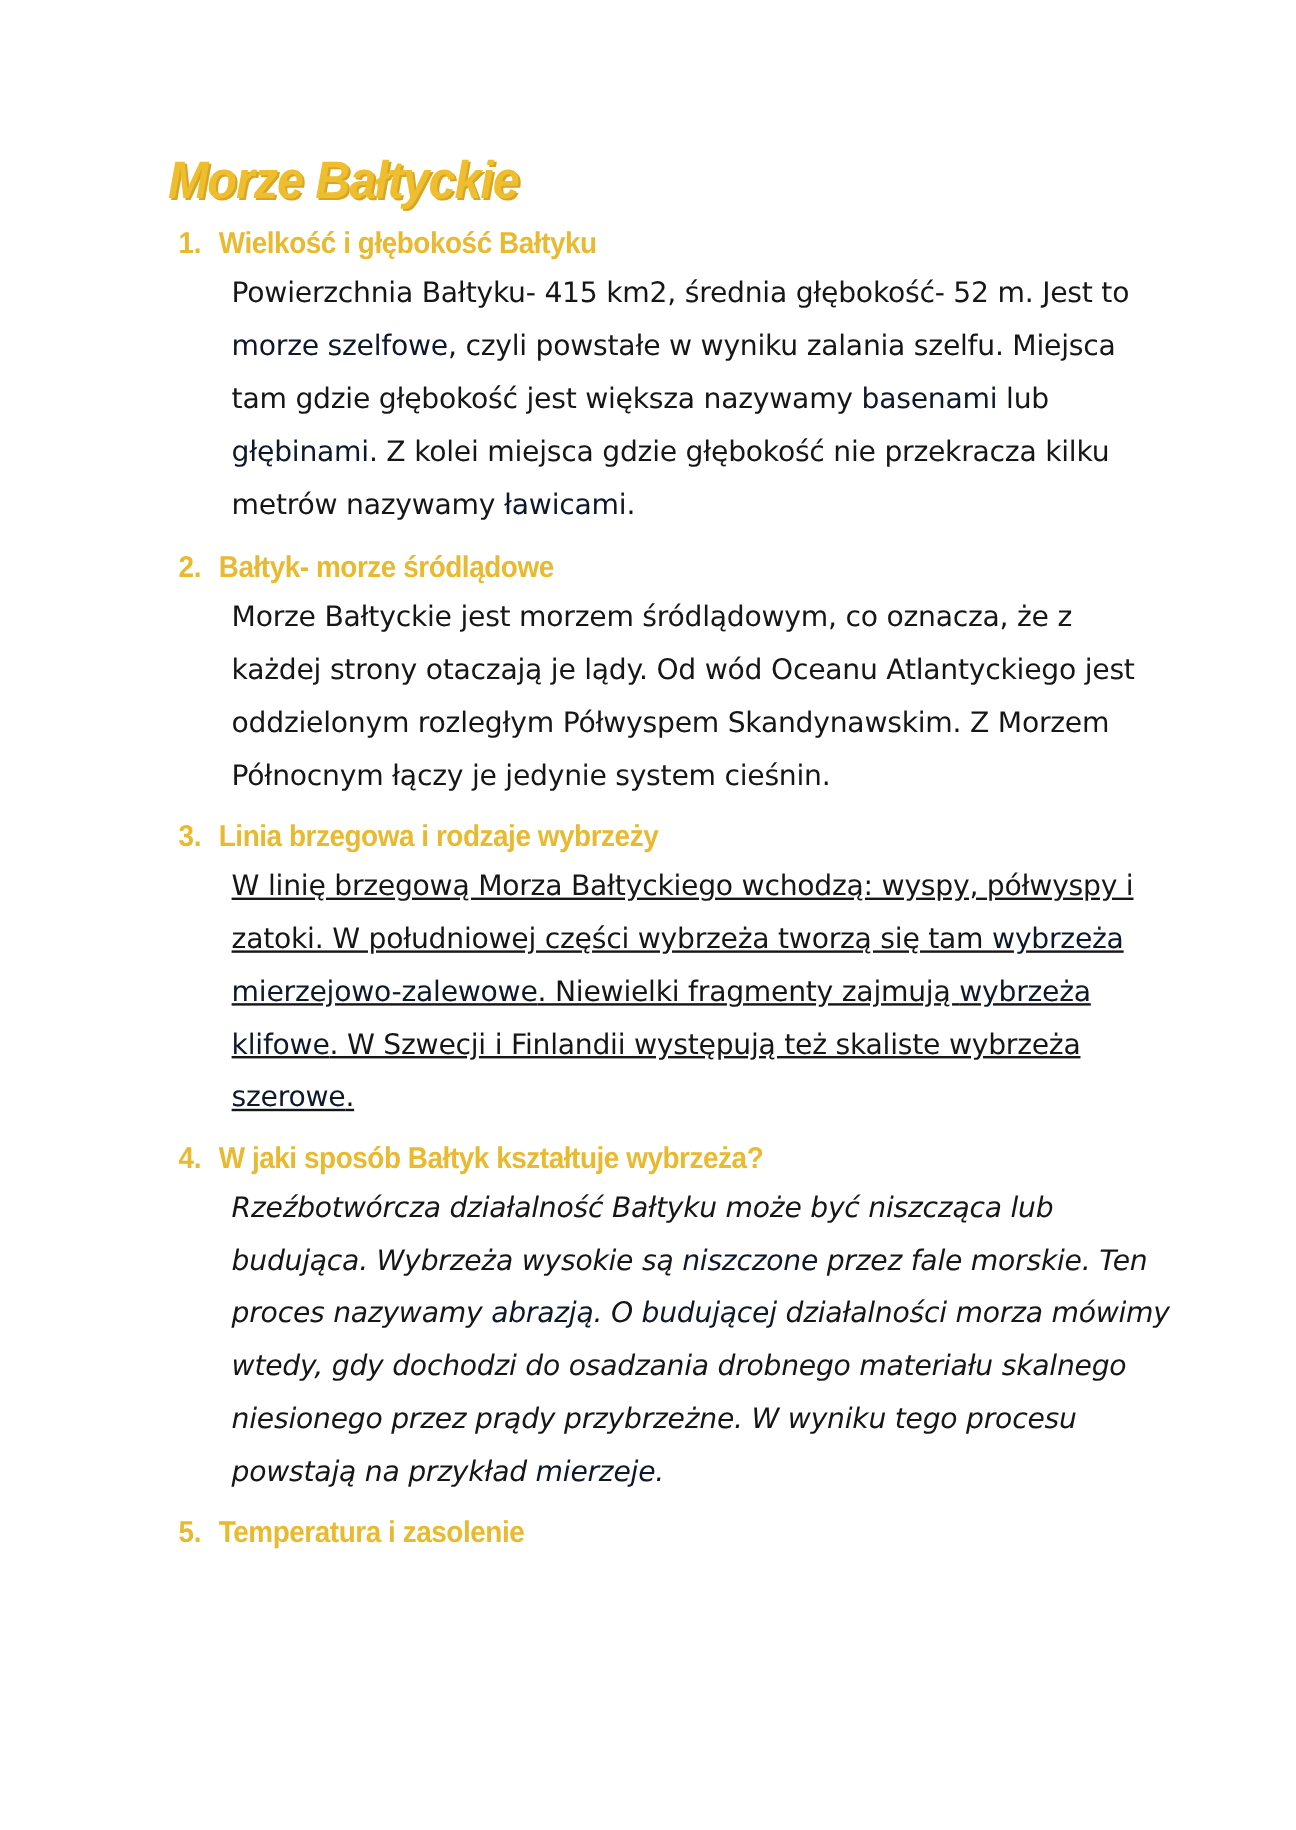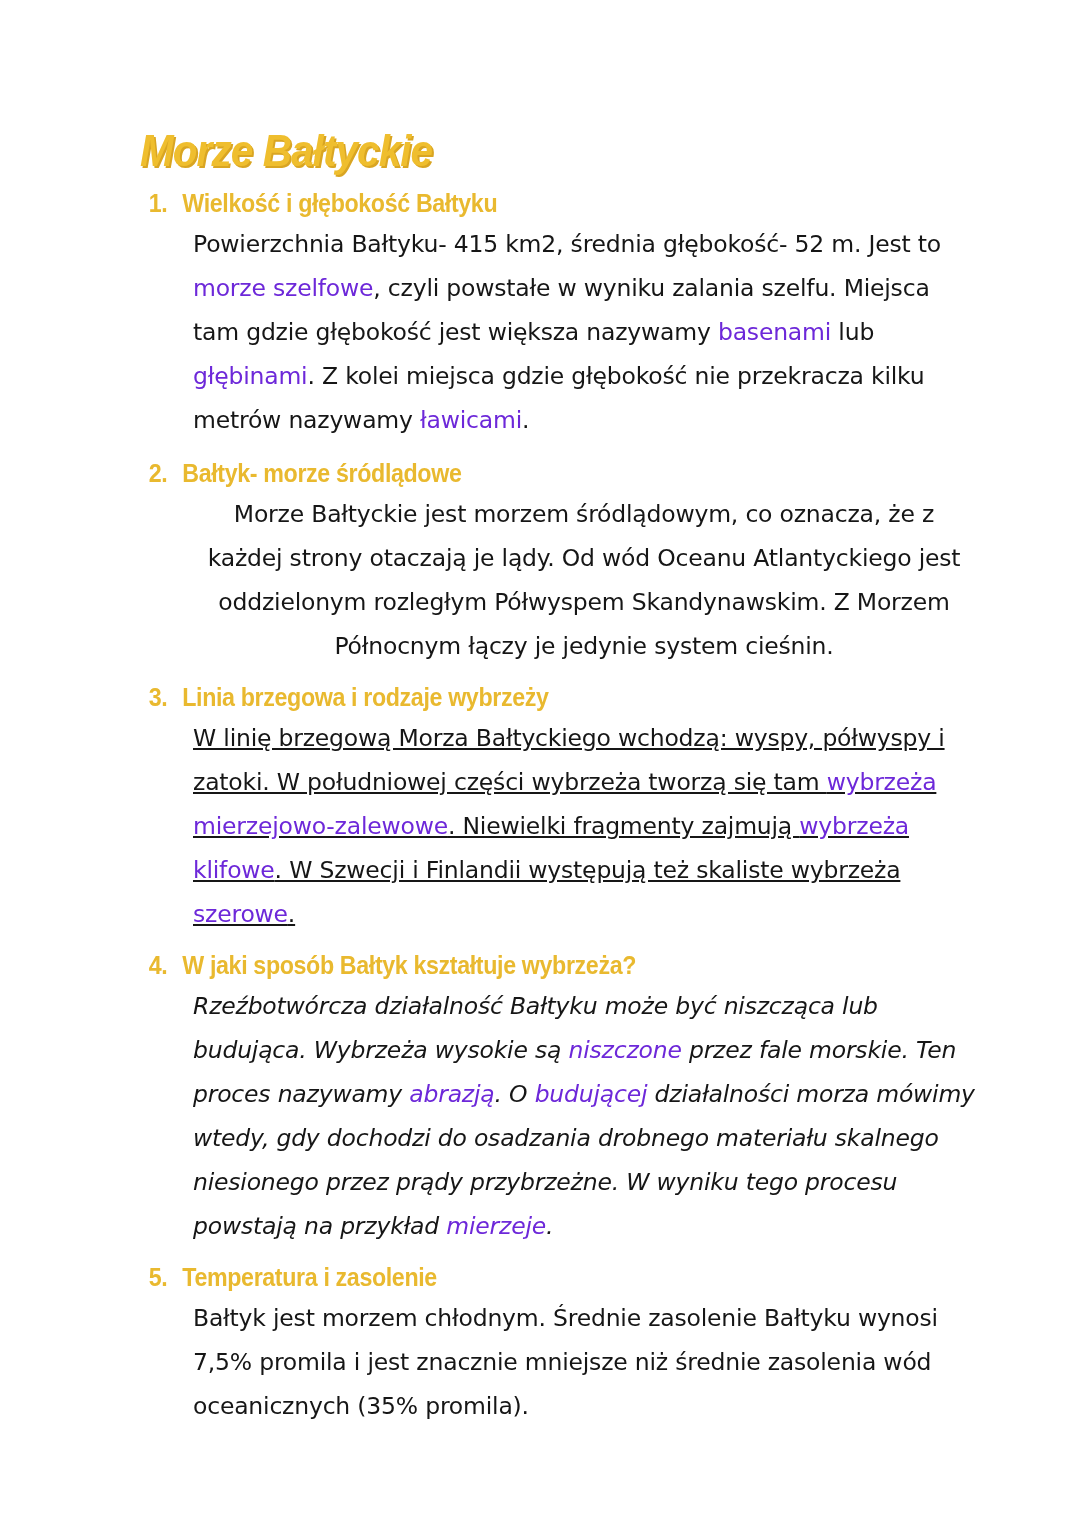--- a/index.html
+++ b/index.html
@@ -90,25 +90,25 @@
     padding-right: 105px;
     font-family: "DejaVu Sans", sans-serif;
     font-size: 23.5px;
     line-height: 44px;
     color: #161616;
     text-align: left;
     letter-spacing: -0.2px;
   }
 
   .section-body .hl {
-    color: #6d28d9;
+    color: #0f172a;
   }
 
   .sec-1 .section-body { padding-bottom: 8px; }
-  .sec-2 .section-body { padding-bottom: 6px; text-align: center; }
+  .sec-2 .section-body { padding-bottom: 6px; }
   .sec-3 .section-body { padding-bottom: 6px; text-decoration: underline; }
   .sec-4 .section-body { padding-bottom: 6px; font-style: italic; }
   .sec-5 .section-body { padding-bottom: 0; }
 
   .sec-2 .section-head,
   .sec-3 .section-head,
   .sec-4 .section-head,
   .sec-5 .section-head { margin-top: 6px; }
 </style>
 </head>
@@ -151,18 +151,17 @@
           <span>W jaki sposób Bałtyk kształtuje wybrzeża?</span>
         </div>
         <p class="section-body"><span>Rzeźbotwórcza działalność Bałtyku może być niszcząca lub budująca. Wybrzeża wysokie są </span><span class="hl">niszczone</span><span> przez fale morskie. Ten proces nazywamy </span><span class="hl">abrazją</span><span>. O </span><span class="hl">budującej</span><span> działalności morza mówimy wtedy, gdy dochodzi do osadzania drobnego materiału skalnego niesionego przez prądy przybrzeżne. W wyniku tego procesu powstają na przykład </span><span class="hl">mierzeje</span><span>.</span></p>
       </div>
 
       <div class="section sec-5">
         <div class="section-head">
           <span class="section-num">5.</span>
           <span>Temperatura i zasolenie</span>
         </div>
-        <p class="section-body"><span>Bałtyk jest morzem chłodnym. Średnie zasolenie Bałtyku wynosi 7,5% promila i jest znacznie mniejsze niż średnie zasolenia wód oceanicznych (35% promila).</span></p>
       </div>
 
     </div>
   </div>
 </div>
 
 </body></html>

